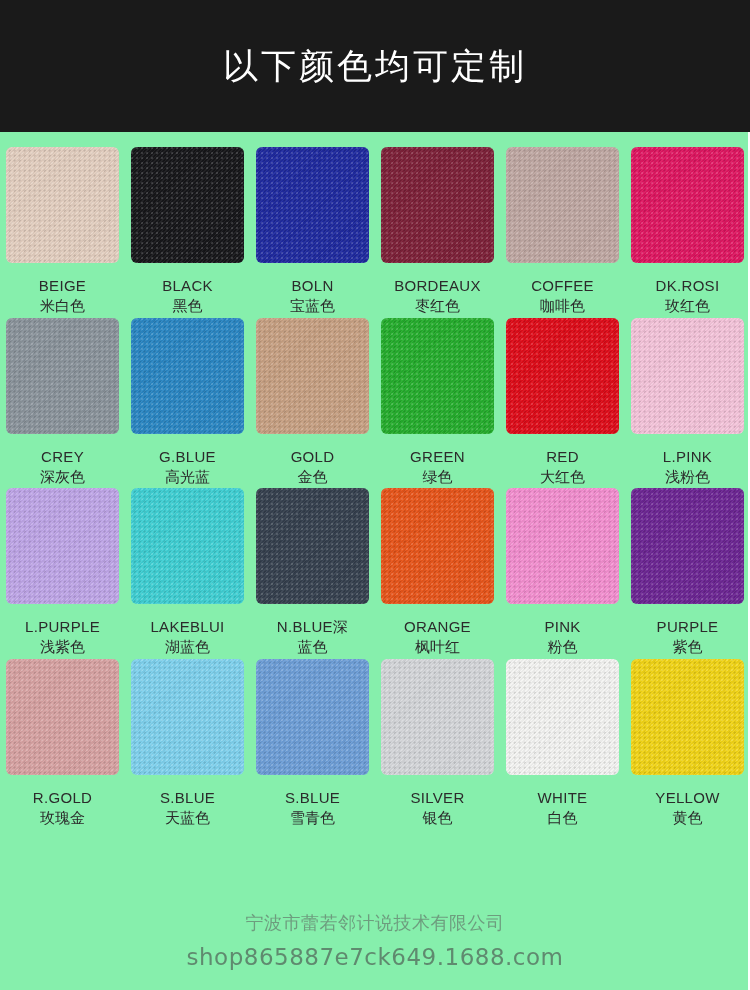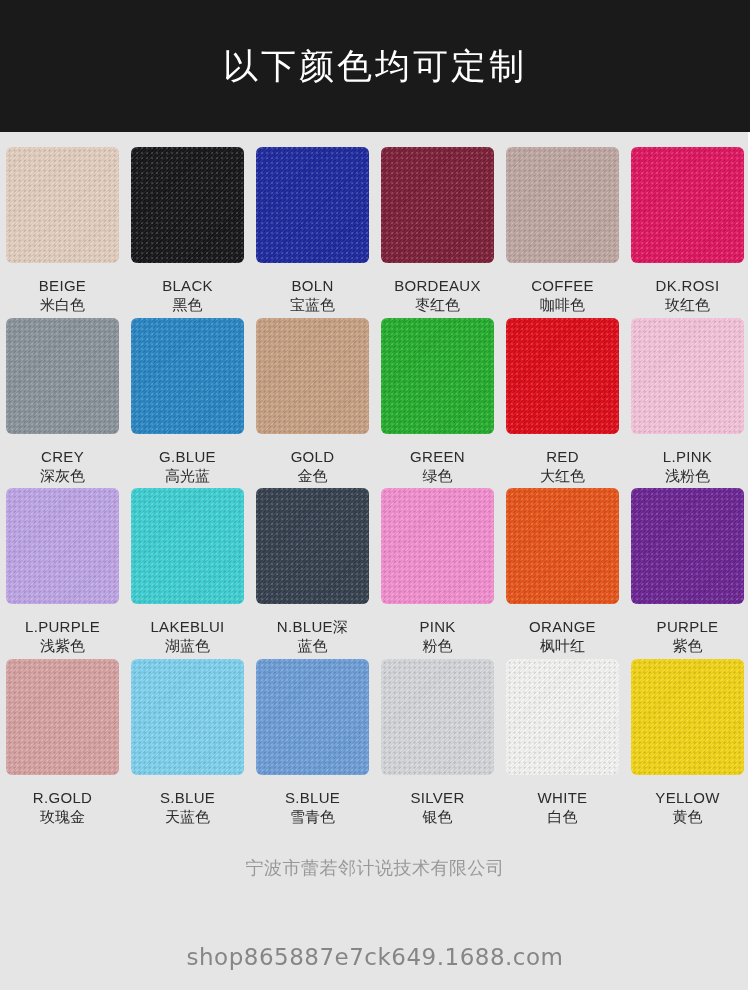--- a/index.html
+++ b/index.html
@@ -10,21 +10,21 @@
     width: 750px;
     height: 990px;
     background: #ffffff;
     font-family: "Liberation Sans", sans-serif;
     overflow: hidden;
   }
   #page {
     position: relative;
     width: 748px;
     height: 990px;
-    background: #e5e5e5;
+    background: #86efac;
   }
   .header-band {
     width: 750px;
     height: 132px;
     background: #1a1a1a;
     display: flex;
     align-items: center;
     justify-content: center;
   }
   .header-title {
@@ -84,34 +84,34 @@
   .label-en {
     font-size: 15px;
     color: #2b2b2b;
     letter-spacing: 0.3px;
     font-family: "Liberation Sans", sans-serif;
     white-space: nowrap;
   }
   .label-cn {
     font-size: 15px;
     color: #2b2b2b;
-    font-family: Liberation Mono, monospace;
+    font-family: Liberation Serif, serif;
     white-space: nowrap;
   }
   .watermark {
     position: absolute;
     left: 0;
     width: 750px;
     text-align: center;
     color: rgba(90,90,90,0.55);
     font-family: "DejaVu Sans", "Liberation Sans", sans-serif;
     pointer-events: none;
   }
   #wm-top {
-    top: 856px;
+    top: 911px;
     font-size: 18px;
     letter-spacing: 0.5px;
   }
   #wm-bottom {
     top: 944px;
     font-size: 23px;
     letter-spacing: 0.5px;
     color: rgba(70,70,70,0.6);
   }
 </style>
@@ -269,40 +269,40 @@
         <div class="swatch" style="background: rgb(54, 65, 79);">
           <div class="tex"></div>
           <div class="tex2"></div>
         </div>
         <div class="labels">
           <div class="label-en">N.BLUE深</div>
           <div class="label-cn">蓝色</div>
         </div>
       </div>
       <div class="swatch-cell">
+        <div class="swatch" style="background: rgb(232, 85, 26);">
+          <div class="tex"></div>
+          <div class="tex2"></div>
+        </div>
+        <div class="labels">
+          <div class="label-en">ORANGE</div>
+          <div class="label-cn">枫叶红</div>
+        </div>
+      </div>
+      <div class="swatch-cell">
         <div class="swatch" style="background: rgb(244, 143, 208);">
           <div class="tex"></div>
           <div class="tex2"></div>
         </div>
         <div class="labels">
           <div class="label-en">PINK</div>
           <div class="label-cn">粉色</div>
         </div>
       </div>
       <div class="swatch-cell">
-        <div class="swatch" style="background: rgb(232, 85, 26);">
-          <div class="tex"></div>
-          <div class="tex2"></div>
-        </div>
-        <div class="labels">
-          <div class="label-en">ORANGE</div>
-          <div class="label-cn">枫叶红</div>
-        </div>
-      </div>
-      <div class="swatch-cell">
         <div class="swatch" style="background: rgb(109, 38, 148);">
           <div class="tex"></div>
           <div class="tex2"></div>
         </div>
         <div class="labels">
           <div class="label-en">PURPLE</div>
           <div class="label-cn">紫色</div>
         </div>
       </div>
       <div class="swatch-cell">

